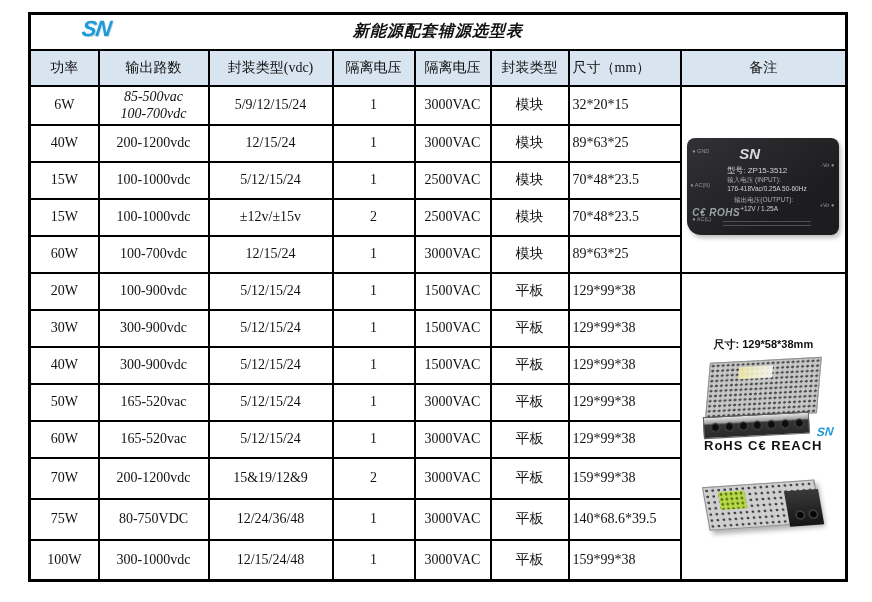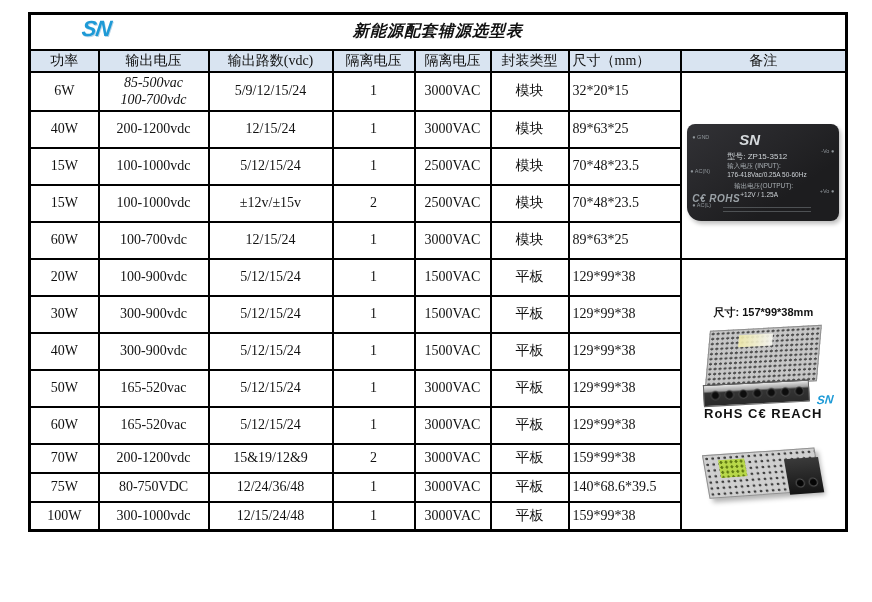--- a/index.html
+++ b/index.html
@@ -7,24 +7,24 @@
   body { font-family:"Liberation Serif","DejaVu Serif",serif; color:#111; }
 
   .page { position:relative; width:872px; height:602px; background:#fff; }
   .sheet { position:absolute; left:28px; top:12px; width:817px; }
 
   table.spec { border-collapse:collapse; width:817px; table-layout:fixed; border:3px solid #000; }
   .spec td { border:2px solid #000; text-align:center; vertical-align:middle;
              font-size:14px; padding:1px 2px; overflow:hidden; }
 
   tr.h-title  { height:36px; }
-  tr.h-head   { height:22px; }
+  tr.h-head   { height:36px; }
   tr.h-r1     { height:36px; }
   tr.h-std    { height:37px; }
-  tr.h-tall   { height:29px; }
+  tr.h-tall   { height:41px; }
 
   td.title-cell { position:relative; border:2px solid #000; }
   .doc-title { font-weight:bold; font-size:16px; letter-spacing:1px;font-style:italic; }
   .logo-wrap { position:absolute; left:30px; top:3px; width:70px; text-align:center; }
   .logo-sn { display:inline-block; font-family:"Liberation Sans","DejaVu Sans",sans-serif;
              font-weight:bold; font-style:italic; font-size:22px; line-height:22px;
              color:#1e9ad6; transform:skewX(-8deg);
              text-shadow:1px 1px 0 #bcd6e8; letter-spacing:-1px; }
   .logo-tagline { margin:1px auto 0; width:58px; height:4px;
              background:repeating-linear-gradient(90deg,#8a6b6b 0 3px,#d8cfcf 3px 5px); }
@@ -118,22 +118,22 @@
           <span class="logo-wrap">
             <span class="logo-sn">SN</span>
             <span class="logo-tagline"></span>
           </span>
           <span class="doc-title">新能源配套辅源选型表</span>
         </td>
       </tr>
 
       <tr class="h-head">
         <td>功率</td>
-        <td>输出电压</td>
-        <td>输出路数(vdc)</td>
+        <td>输出路数</td>
+        <td>封装类型(vdc)</td>
         <td>隔离电压</td>
         <td>隔离电压</td>
         <td>封装类型</td>
         <td class="al">尺寸（mm）</td>
         <td>备注</td>
       </tr>
 
       <tr class="h-r1">
         <td>6W</td>
         <td class="prewrap">85-500vac
@@ -202,21 +202,21 @@
       <tr class="h-std">
         <td>20W</td>
         <td>100-900vdc</td>
         <td>5/12/15/24</td>
         <td>1</td>
         <td>1500VAC</td>
         <td>平板</td>
         <td class="al">129*99*38</td>
         <td rowspan="8" class="remark-cell">
           <div class="flat-wrap">
-            <div class="size-label">尺寸:  157*99*38mm</div>
+            <div class="size-label">尺寸:  129*58*38mm</div>
             <div class="psu1">
               <div class="psu1-top"></div>
               <div class="psu1-label"></div>
               <div class="psu1-front">
                 <div class="psu1-screws"></div>
               </div>
               <span class="psu1-sn">SN</span>
             </div>
             <div class="cert-line">RoHS  C€  REACH</div>
             <div class="psu2">

